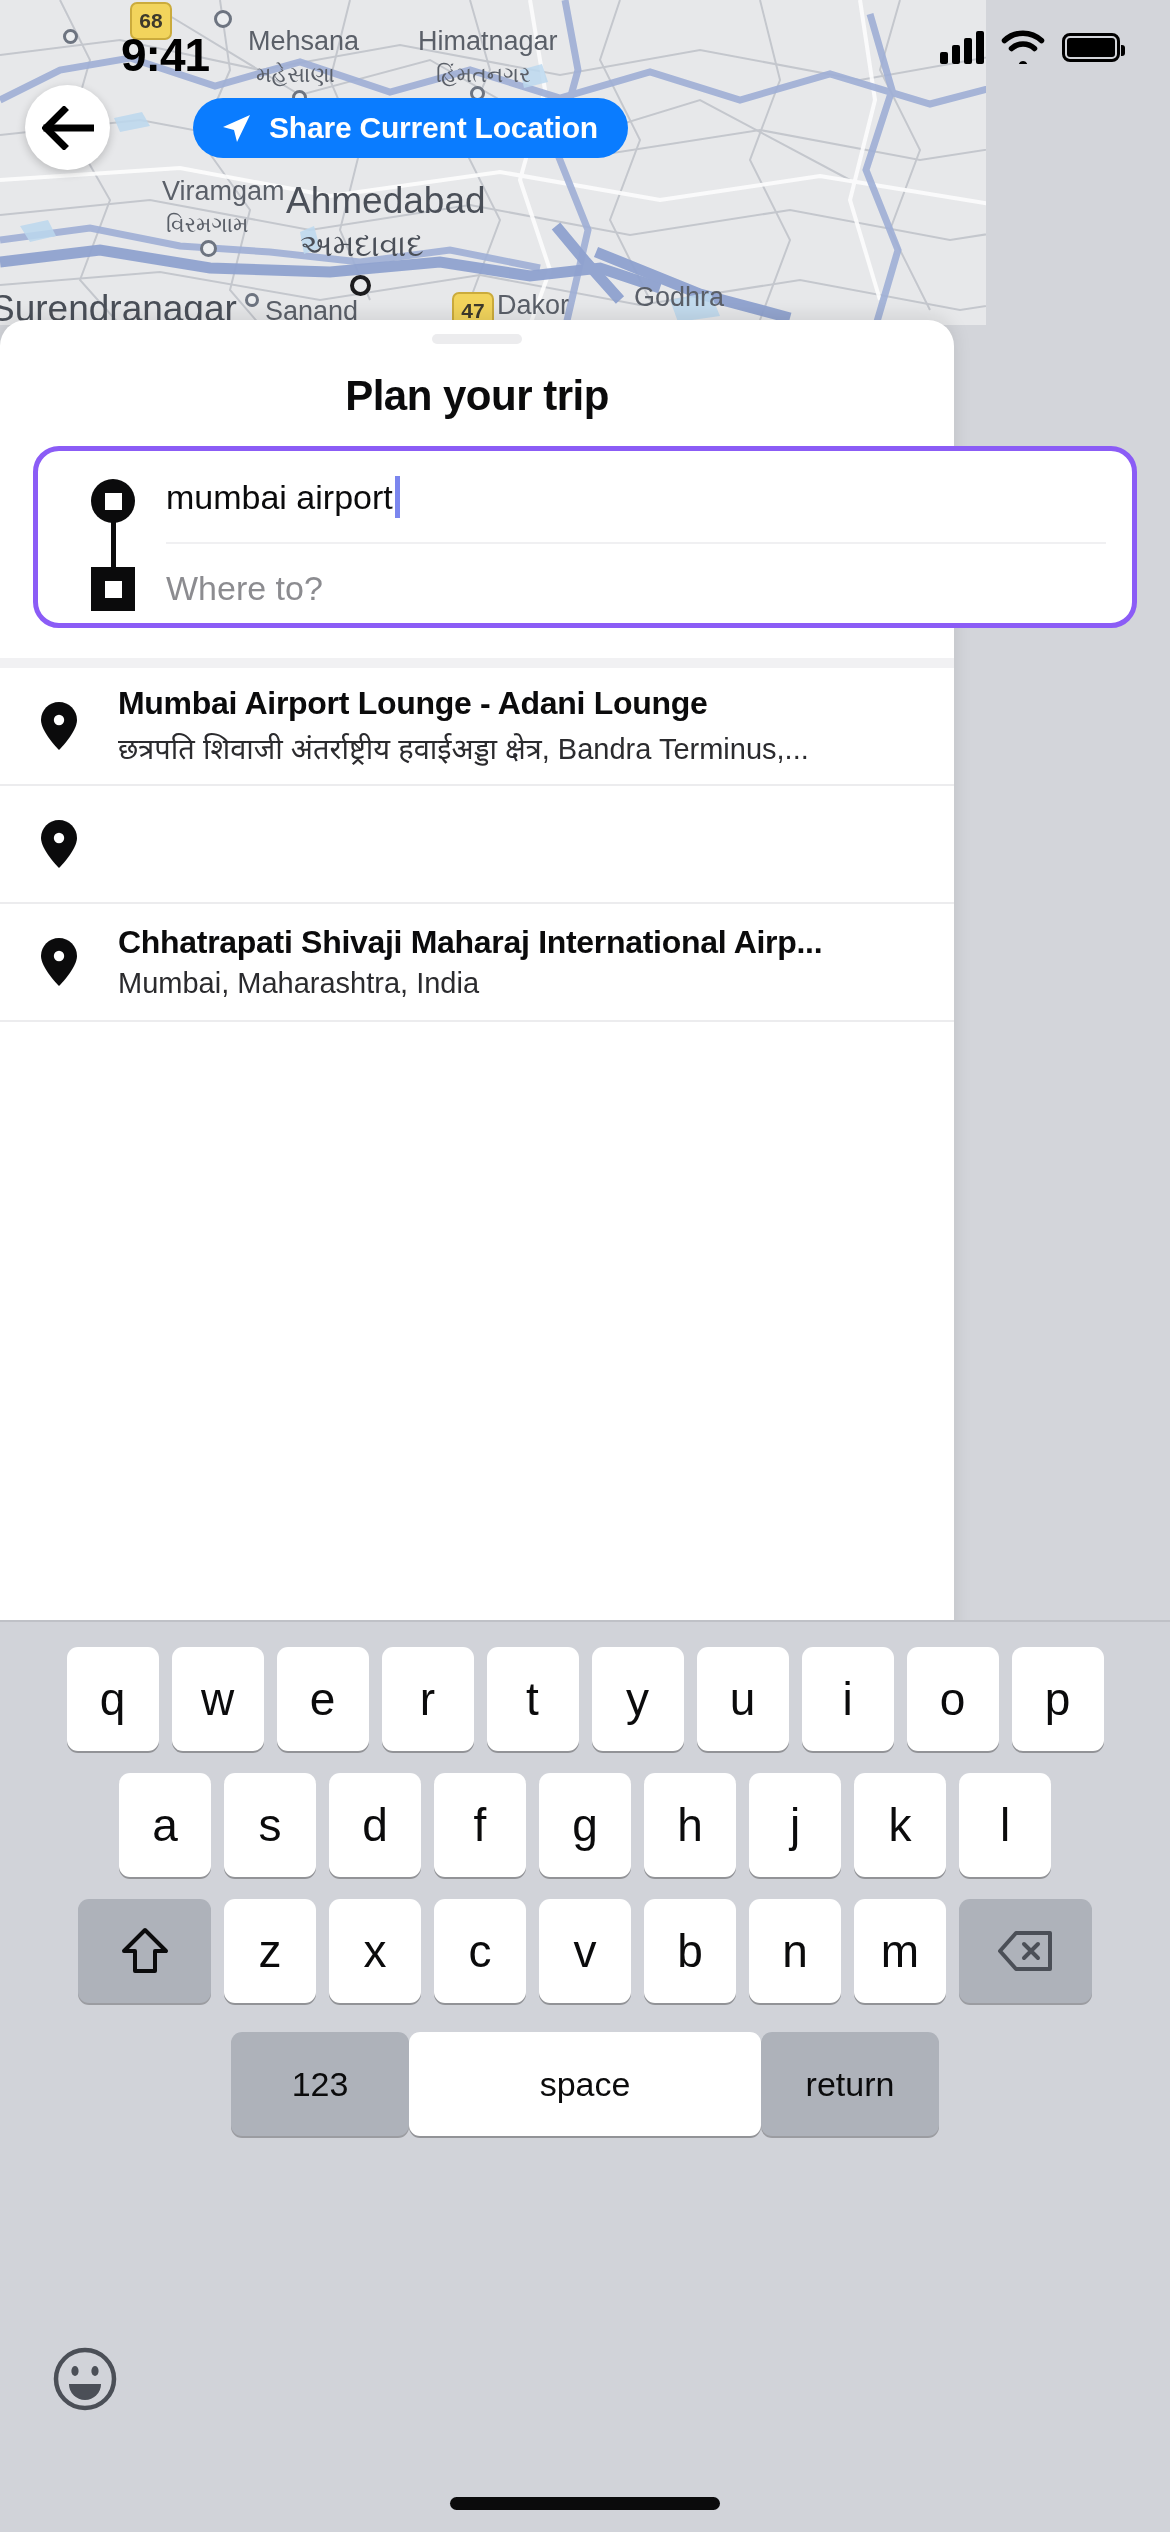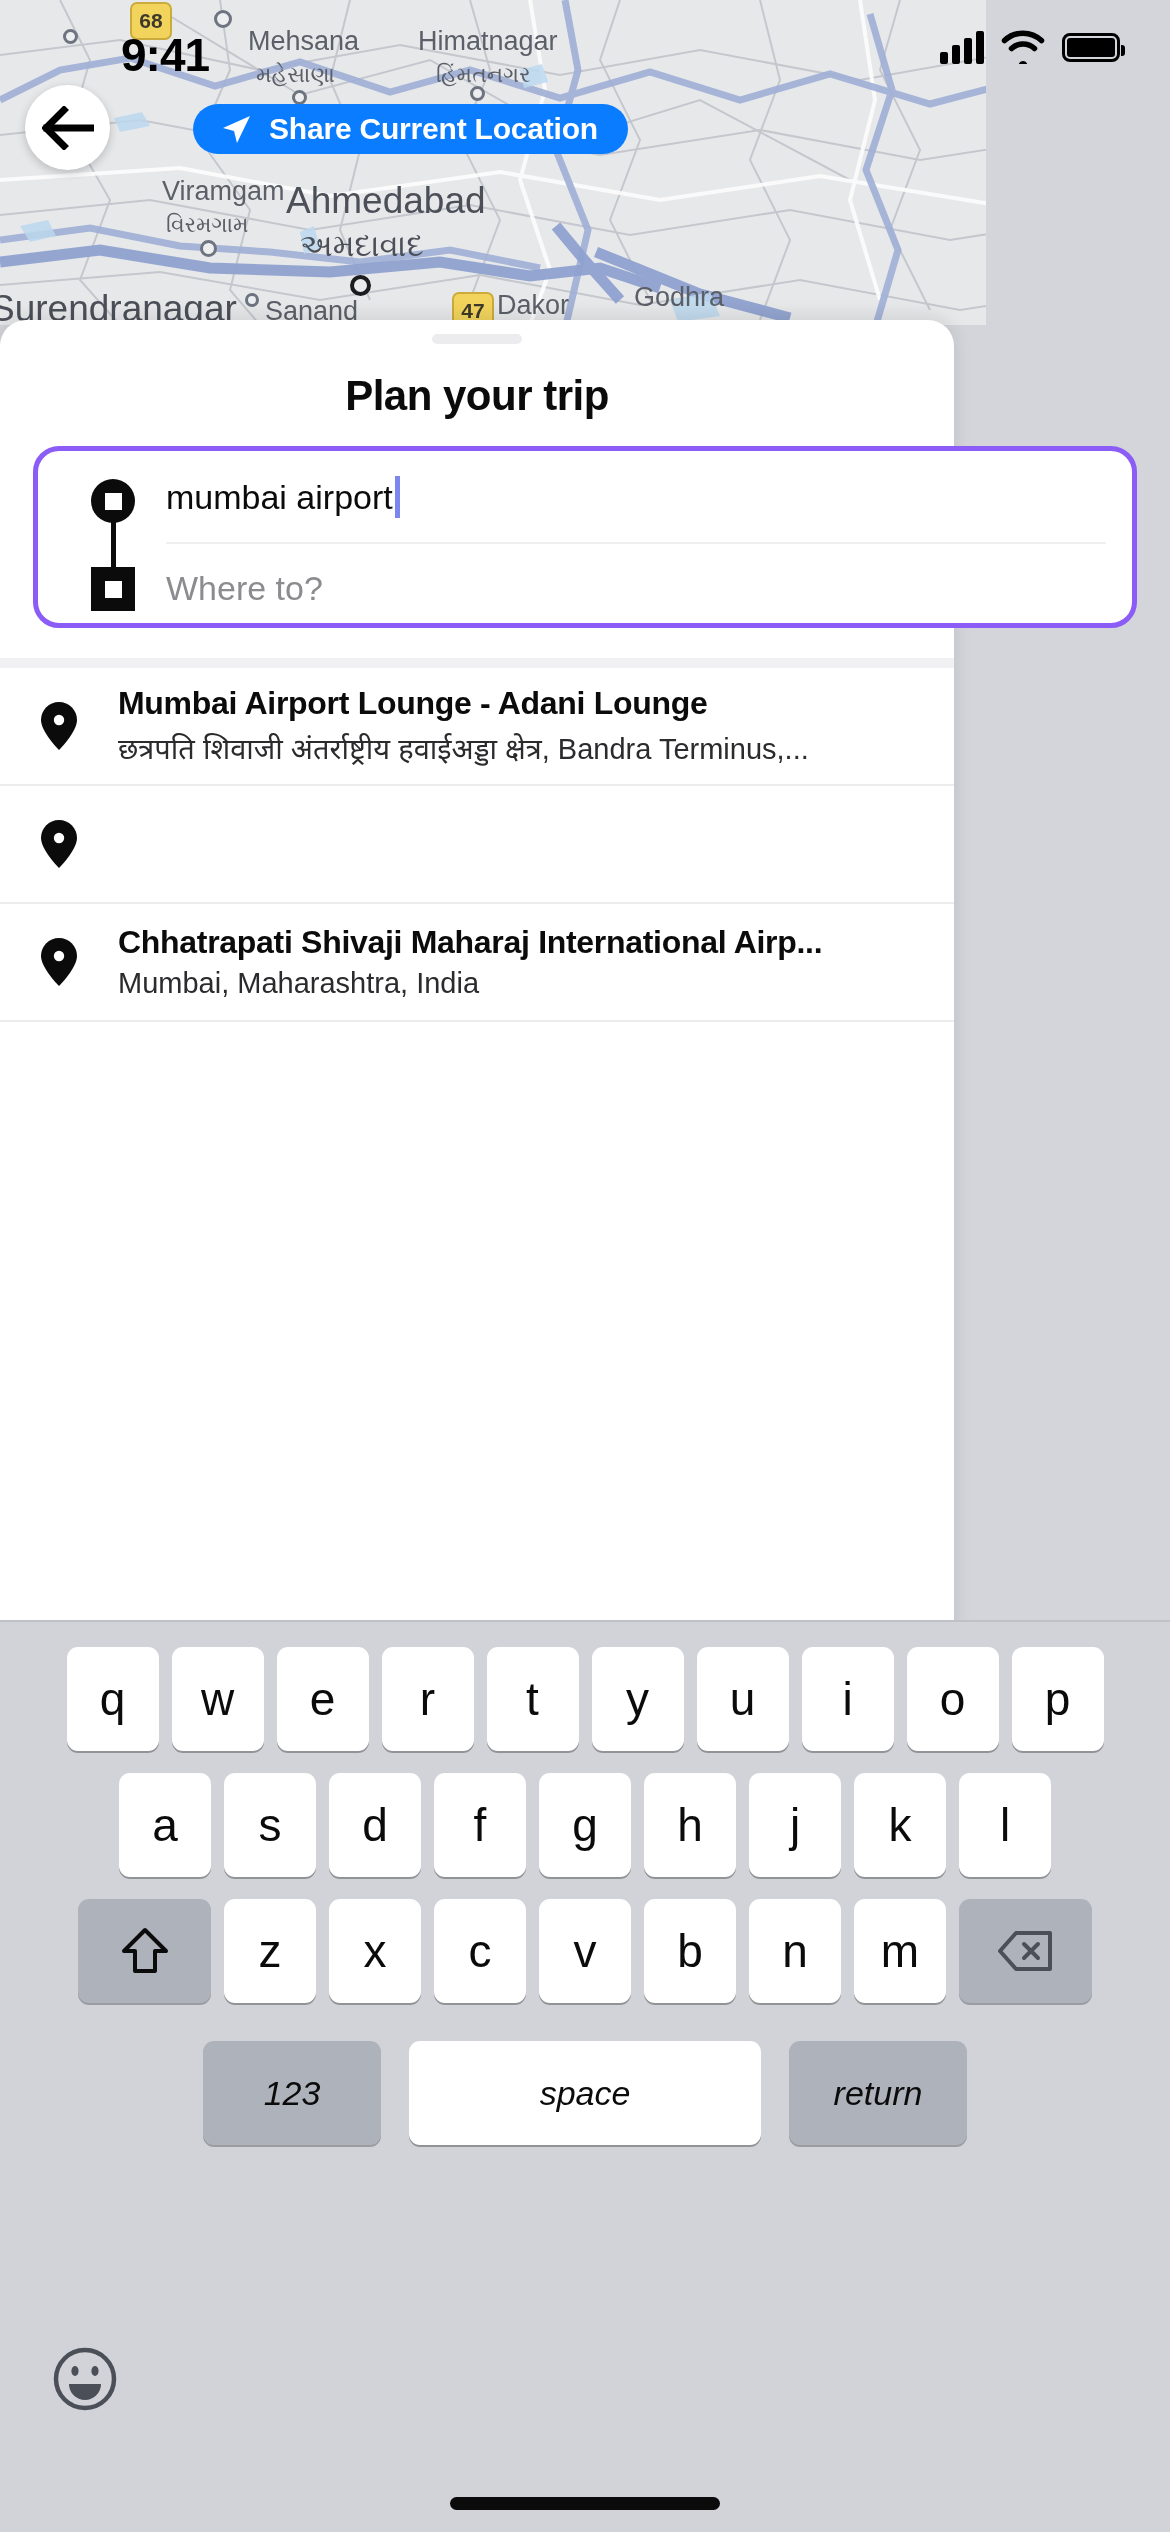--- a/index.html
+++ b/index.html
@@ -84,22 +84,22 @@
   
   #backbtn {
     position:absolute; left:25px; top:85px;
     width:85px; height:85px; border-radius:50%;
     background:#fff; z-index:25;
     box-shadow:0 3px 10px rgba(0,0,0,0.20);
     display:flex; align-items:center; justify-content:center;
     cursor:pointer;
   }
   #sharebtn {
-    position:absolute; left:193px; top:104px;
-    height:50px; padding:0 30px 0 26px;
+    position:absolute; left:193px; top:98px;
+    height:60px; padding:0 30px 0 26px;
     background:#0a7cff; border-radius:30px; z-index:25;
     display:flex; align-items:center; gap:16px;
     cursor:pointer;
   }
   #sharebtn span {
     color:#fff; font-size:30px; font-weight:600; letter-spacing:-0.2px;
   }
 
   
   #sheet {
@@ -183,21 +183,21 @@
   
   #keyboard {
     position:absolute; left:0; top:1620px; width:1170px; height:912px;
     background:#d1d3d9; z-index:40;
     border-top:2px solid #bfc1c7;
   }
   .krow { display:flex; justify-content:center; align-items:center; }
   #krow1 { margin-top:25px; gap:13px; }
   #krow2 { margin-top:22px; gap:13px; }
   #krow3 { margin-top:22px; gap:13px; }
-  #krow4 { margin-top:38px; gap:28px;font-style:italic; }
+  #krow4 { margin-top:29px; gap:0; }
   .key {
     width:92px; height:104px;
     background:#fff; border-radius:11px;
     box-shadow:0 2px 0 rgba(0,0,0,0.30);
     display:flex; align-items:center; justify-content:center;
     font-size:46px; color:#0b0b0c;
     cursor:pointer;
   }
   .key.dark {
     background:#aeb2ba;

